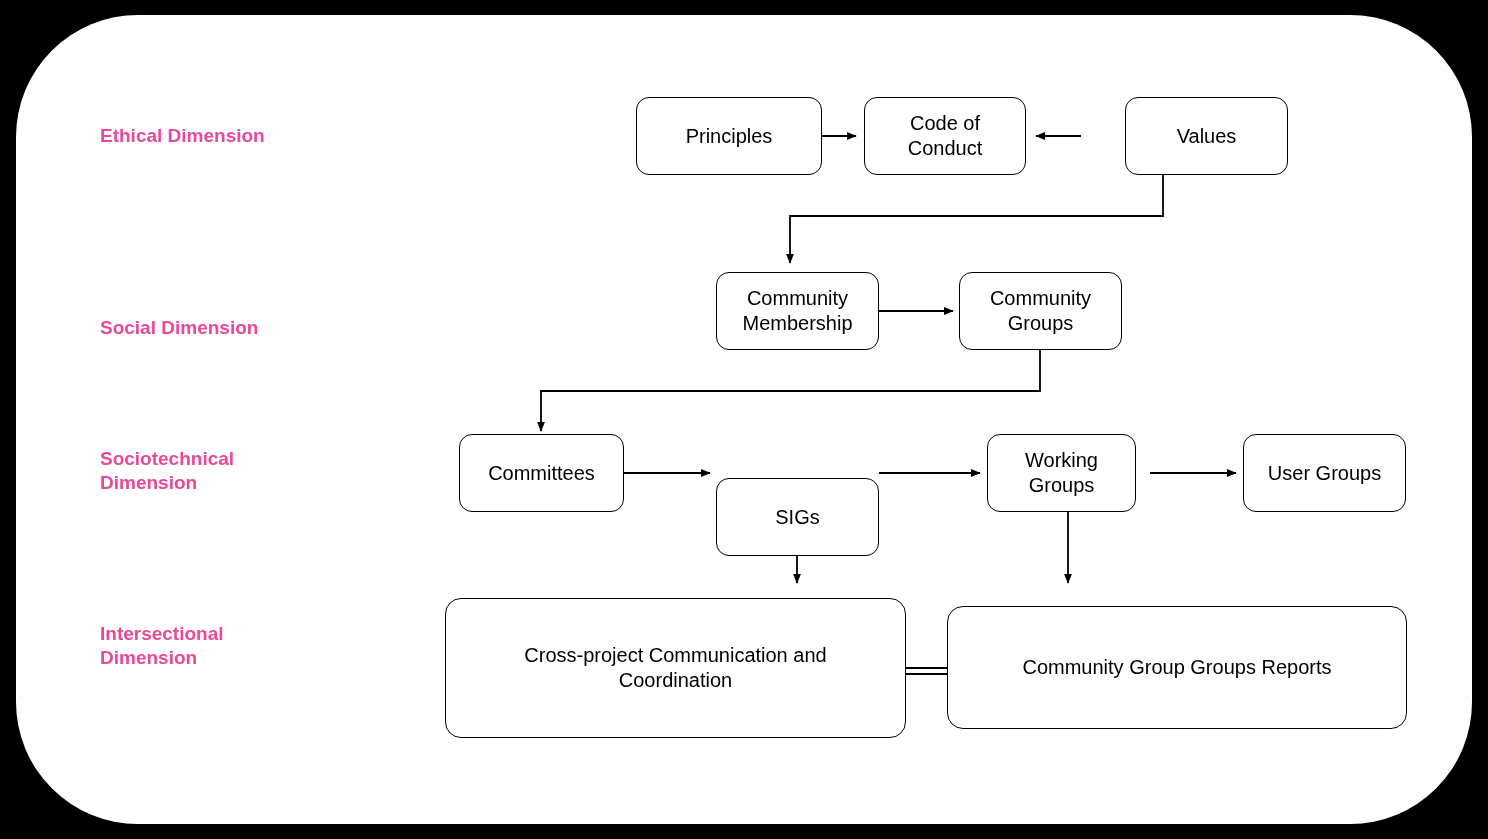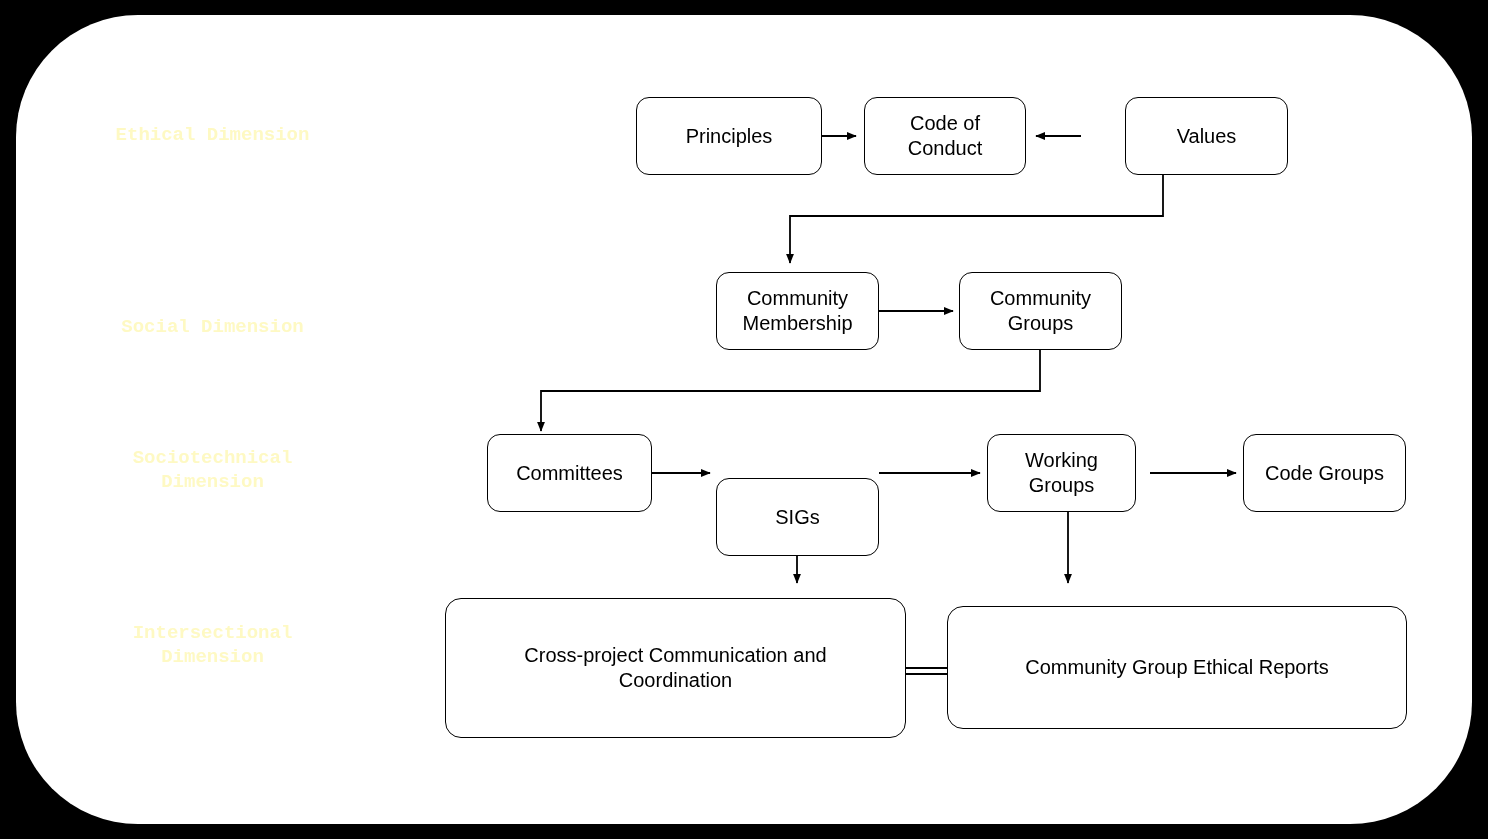--- a/index.html
+++ b/index.html
@@ -36,26 +36,26 @@
     position: absolute;
     left: 0;
     top: 0;
     width: 1488px;
     height: 839px;
     pointer-events: none;
   }
   
   .row-label {
     position: absolute;
-    font-family: Liberation Mono, monospace;
+    font-family: Liberation Sans, sans-serif;
     font-weight: bold;
     font-size: 19px;
-    color: #fef9c3;
+    color: #ec4899;
     line-height: 1.25;
-    text-align: center;
+    text-align: left;
     white-space: pre-line;
   }
   
   .node {
     position: absolute;
     box-sizing: border-box;
     background: #ffffff;
     border: 1.6px solid #000000;
     border-radius: 13px;
     display: flex;
@@ -127,26 +127,26 @@
 Conduct</div>
 
   <div class="node" style="left:1081px; top:97px; width:163px; height:78px;margin-left:44px;">Values</div>
 
   <div class="node" style="left:716px; top:272px; width:163px; height:78px;">Community
 Membership</div>
 
   <div class="node" style="left:959px; top:272px; width:163px; height:78px;">Community
 Groups</div>
 
-  <div class="node" style="left:459px; top:434px; width:165px; height:78px;margin-left:28px;">Committees</div>
+  <div class="node" style="left:459px; top:434px; width:165px; height:78px;">Committees</div>
 
   <div class="node" style="left:716px; top:434px; width:163px; height:78px;margin-top:44px;">SIGs</div>
 
   <div class="node" style="left:987px; top:434px; width:149px; height:78px;">Working
 Groups</div>
 
-  <div class="node" style="left:1243px; top:434px; width:163px; height:78px;">Code Groups</div>
+  <div class="node" style="left:1243px; top:434px; width:163px; height:78px;">User Groups</div>
 
   <div class="node wide" style="left:445px; top:598px; width:461px; height:140px;text-align:center;">Cross-project Communication and
 Coordination</div>
 
-  <div class="node wide" style="left:947px; top:606px; width:460px; height:123px;">Community Group Ethical Reports</div>
+  <div class="node wide" style="left:947px; top:606px; width:460px; height:123px;">Community Group Groups Reports</div>
 </div>
 
 </body></html>

